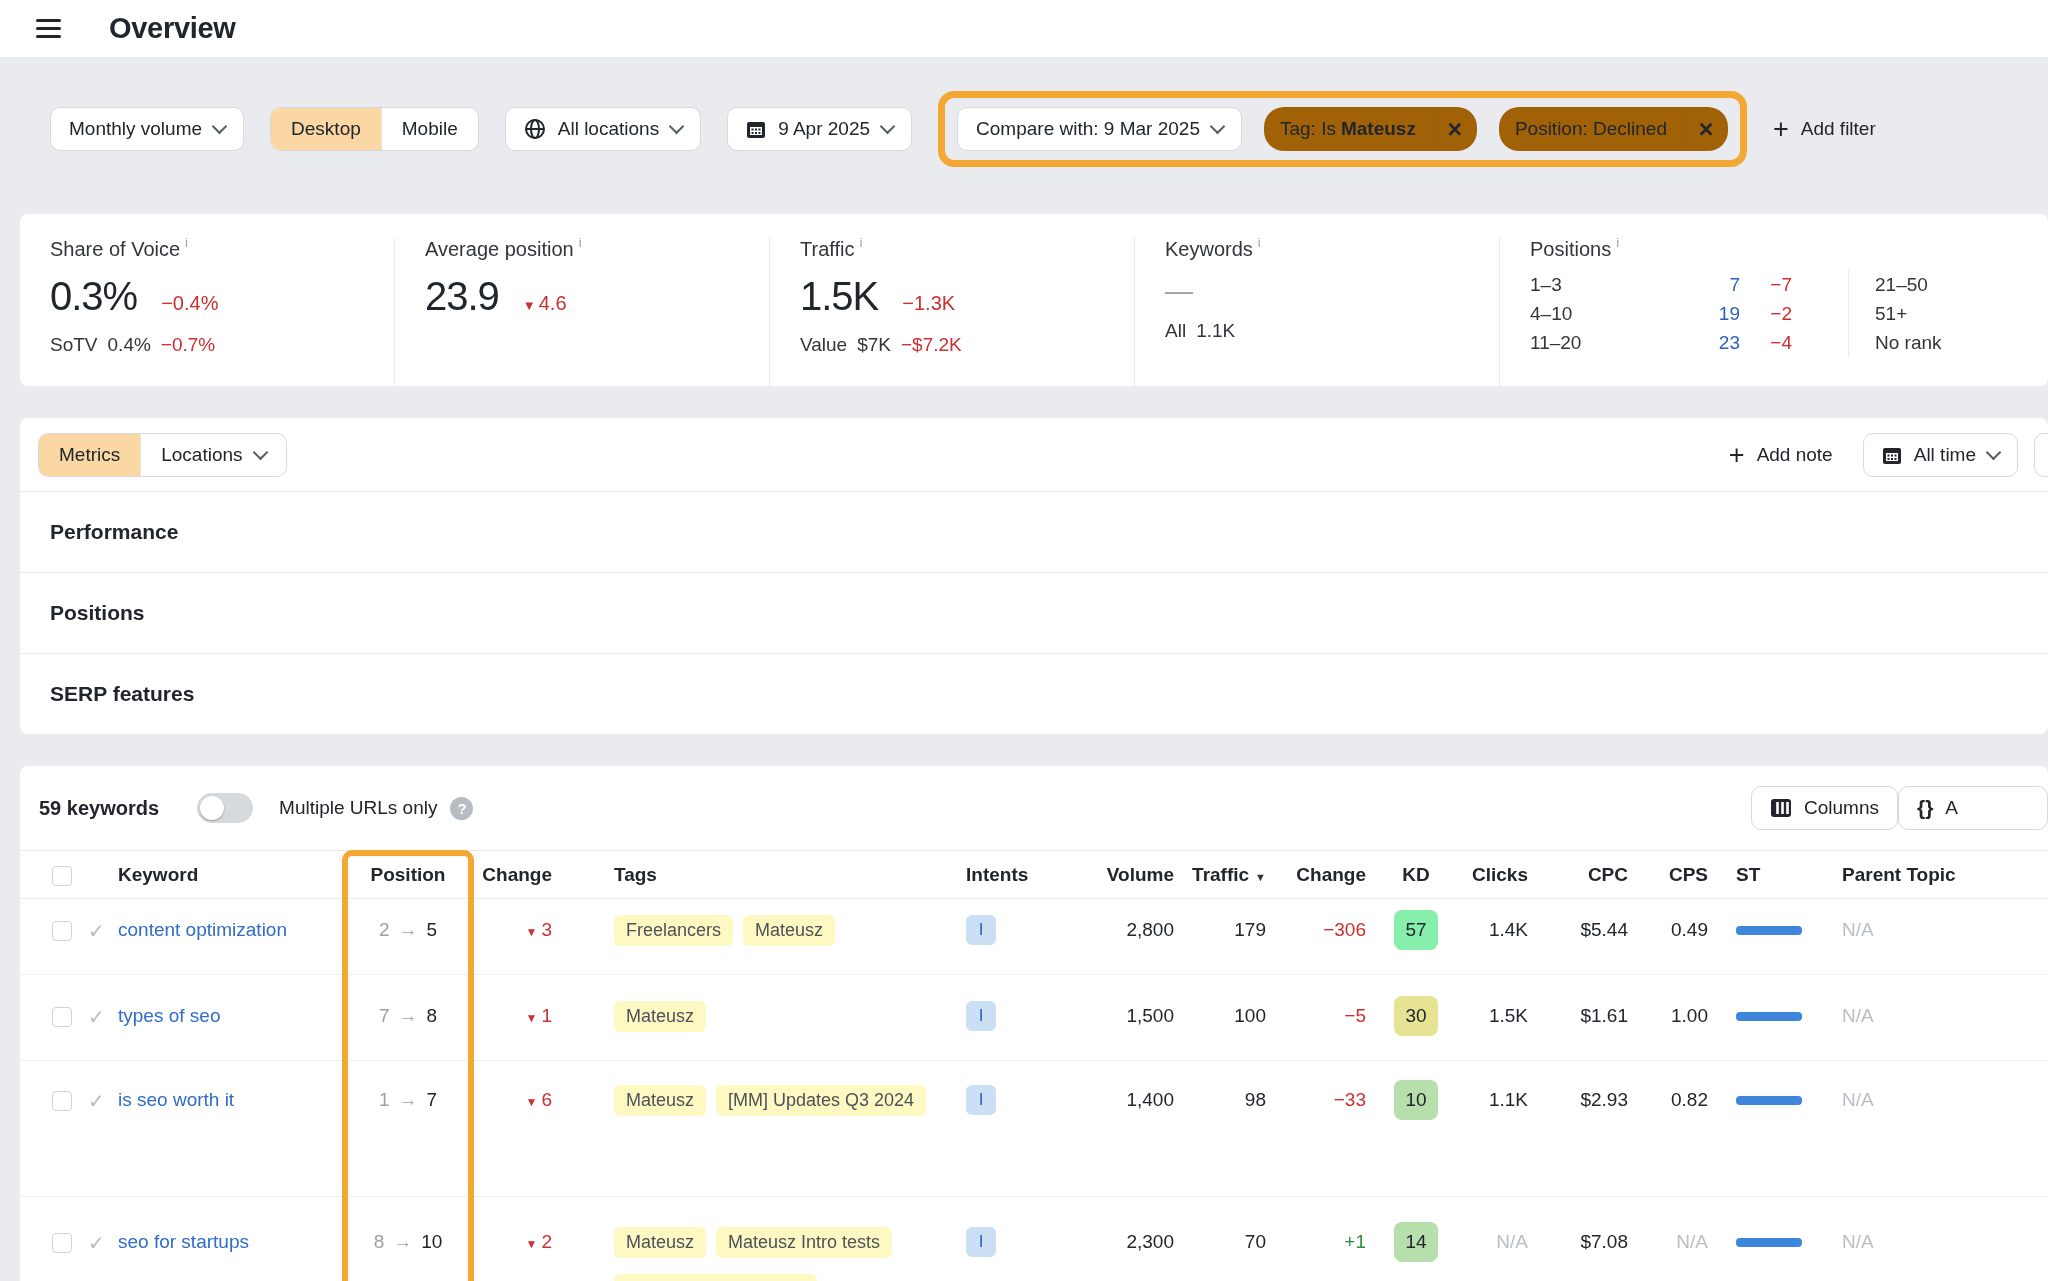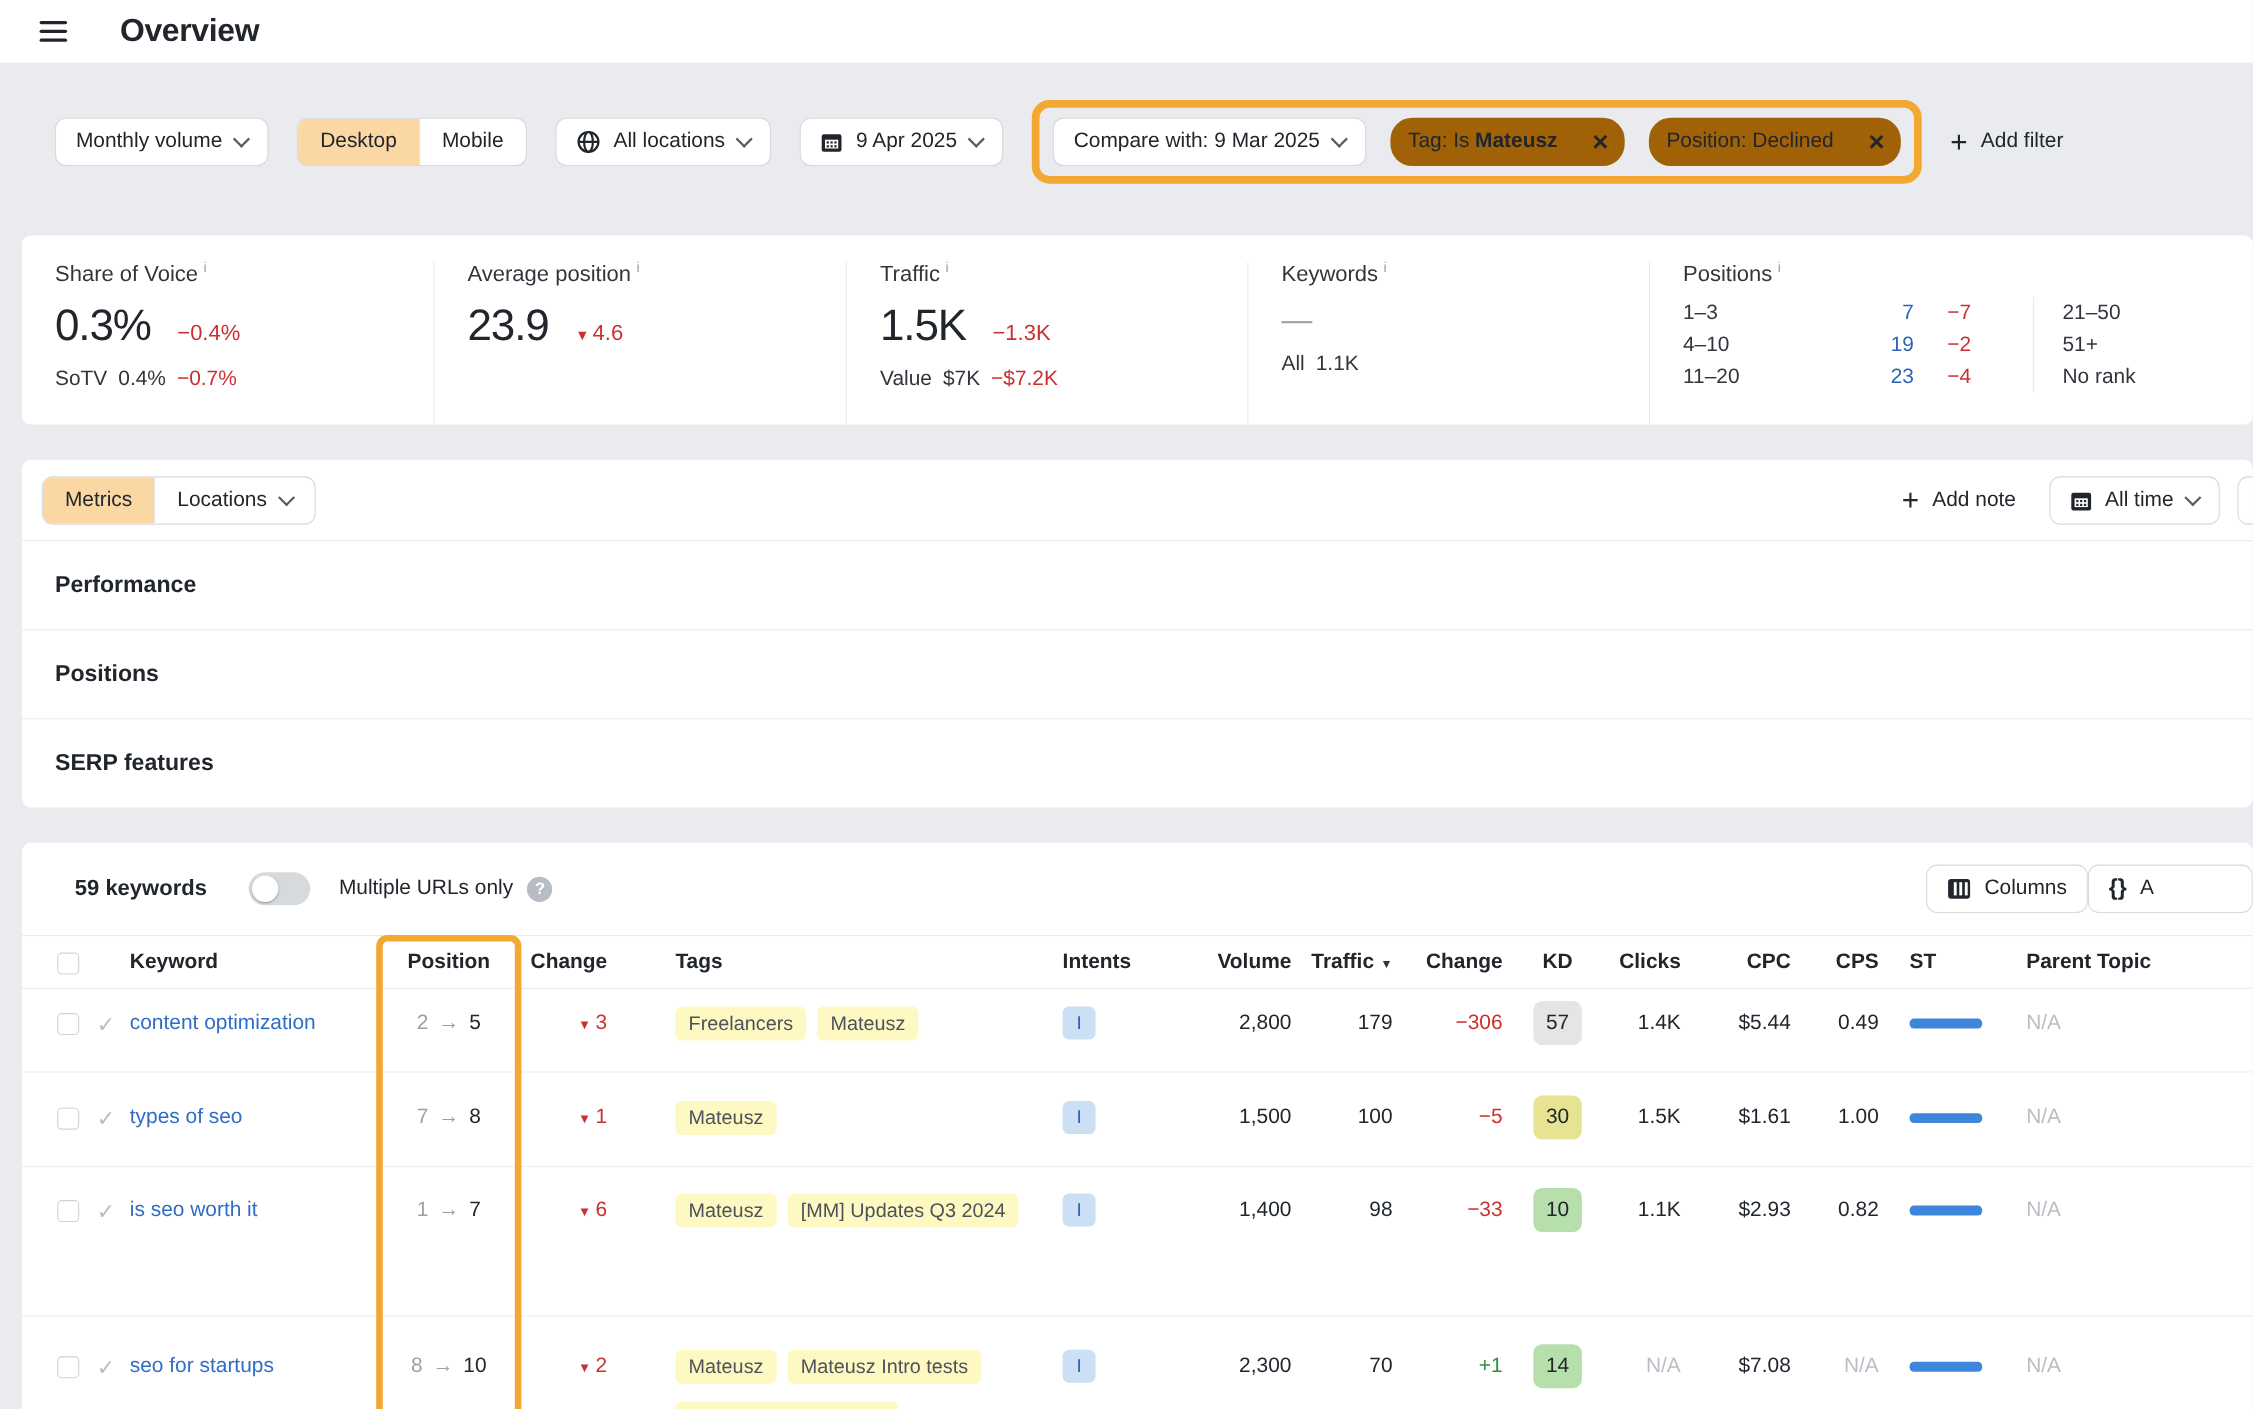--- a/index.html
+++ b/index.html
@@ -58,21 +58,21 @@
   .poslist div{line-height:29px;color:#31363c}
   
   .metrics{margin-top:32px;position:relative}
   .tabrow{display:flex;align-items:center;padding:15px 30px 14px 18px;position:relative}
   .tabrow .right{margin-left:auto;display:flex;align-items:center;gap:30px}
   .sliver{position:absolute;right:-56px;top:15px;width:70px}
   .sec{height:80px;line-height:80px;padding-left:30px;font-size:21px;font-weight:700;
        border-top:1px solid #e8eaec;cursor:pointer}
   
   .tablecard{margin-top:32px;position:relative;min-height:550px}
-  .tabletop{display:flex;align-items:center;height:84px;padding-left:48px}
+  .tabletop{display:flex;align-items:center;height:84px;padding-left:19px}
   .kwcount{font-size:20px;font-weight:700}
   .toggle{width:56px;height:30px;border-radius:15px;background:#d7dadd;margin-left:38px;
           position:relative;cursor:pointer;flex:none}
   .knob{position:absolute;left:3px;top:3px;width:24px;height:24px;border-radius:50%;background:#fff;
         box-shadow:0 1px 2px rgba(0,0,0,.3)}
   .toglabel{margin-left:26px;font-size:19px}
   .qmark{width:23px;height:23px;border-radius:50%;background:#b7bdc3;color:#fff;font-size:15px;
          font-weight:700;display:flex;align-items:center;justify-content:center;margin-left:13px;cursor:pointer}
   .tabletop .right{margin-left:auto;display:flex;}
   .grid{display:grid;padding-left:30px;
@@ -94,21 +94,21 @@
   .poscell .from,.poscell .arr{color:#9aa1a8}
   .chgcell{display:flex;justify-content:flex-end;gap:4px;align-items:baseline;color:#cb2f2f;padding-right:24px}
   .chgcell .tri{font-size:12px}
   .tagcell{display:flex;flex-wrap:wrap;gap:10px;row-gap:16px;padding:0 12px 0 38px;margin-top:-4px}
   .tag{background:#fef9c3;border-radius:6px;padding:5px 12px;font-size:18px;color:#4d5258;
        white-space:nowrap;cursor:pointer}
   .ichip{width:30px;height:30px;border-radius:6px;background:#cbdff5;color:#2b63b8;display:flex;
          align-items:center;justify-content:center;font-size:17px;margin-top:-4px}
   .kd{width:44px;height:40px;border-radius:8px;display:flex;align-items:center;justify-content:center;
       margin:-9px auto 0 auto}
-  .kd-orange{background:#e5e5e5}.kd-yellow{background:#e6e393}.kd-green{background:#b7dfab}
+  .kd-orange{background:#86efac}.kd-yellow{background:#e6e393}.kd-green{background:#b7dfab}
   .na{color:#b9bec4}
   .green{color:#2f8f3f}
   .stbar{width:66px;height:9px;border-radius:4px;background:#3e86dc;margin:7px 0 0 14px}
   .anno-col{position:absolute;left:322px;top:84px;width:132px;height:448px;border:6px solid #f3a833;
             border-radius:10px;pointer-events:none;z-index:5;box-sizing:border-box}
   .sort{font-size:11px;margin-left:6px;color:#31363c}
   .parent{padding-left:0}
 </style>
 </head>
 <body>

